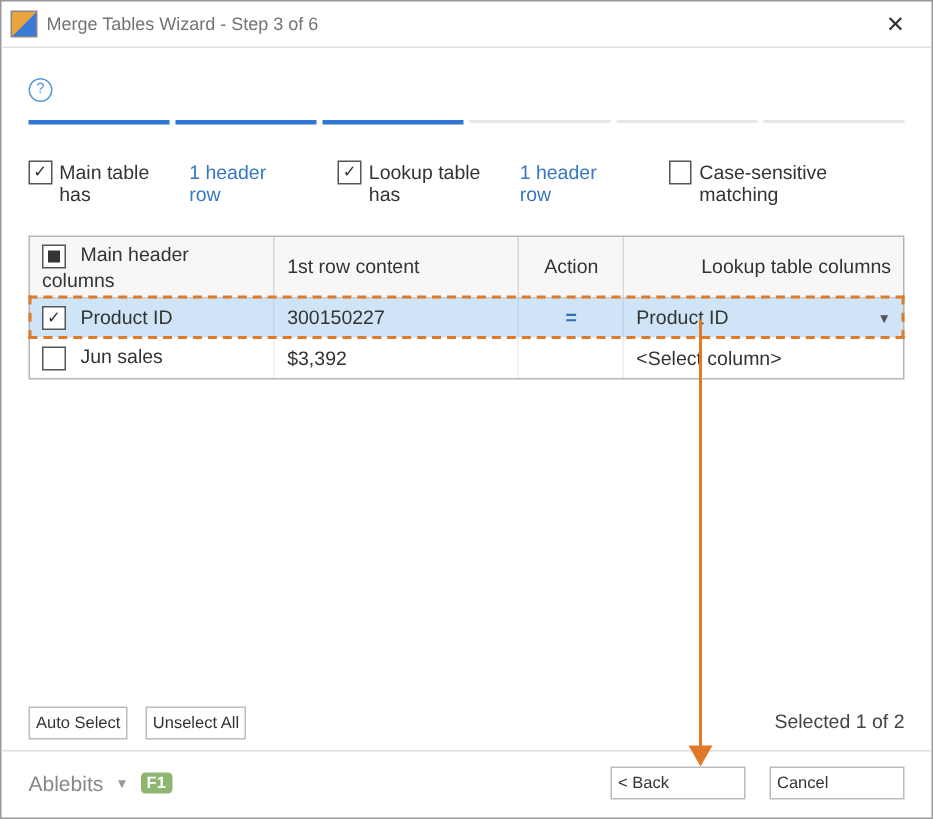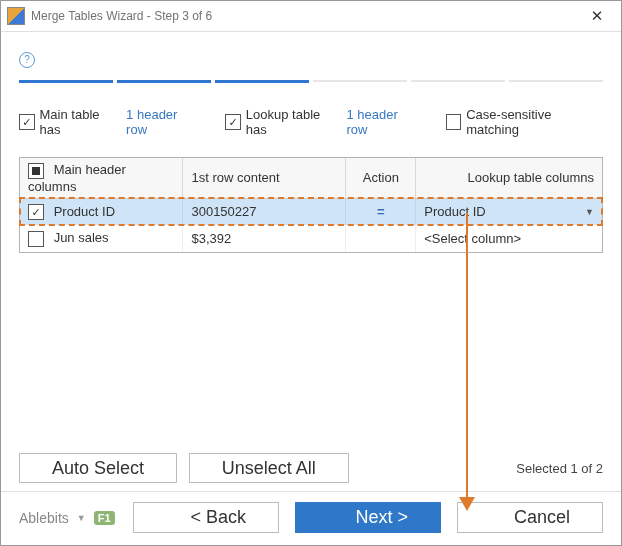--- a/index.html
+++ b/index.html
@@ -99,21 +99,21 @@
   }
 
   .options-row {
     display: flex;
     align-items: center;
     gap: 26px;
     margin-bottom: 20px;
   }
   .opt {
     display: inline-flex;
-    align-items: center;
+    align-items: flex-start;
     gap: 5px;
     cursor: pointer;
   }
   .cb {
     width: 14px;
     height: 14px;
     border: 1px solid #555;
     display: inline-flex;
     align-items: center;
     justify-content: center;
@@ -218,25 +218,25 @@
   .lower {
     display: flex;
     align-items: center;
     justify-content: space-between;
     margin-top: auto;
     padding-top: 12px;
   }
   .btn {
     border: 1px solid #bcbcbc;
     background: #fff;
-    padding: 4px 32px;
-    font-size: 18px;
+    padding: 4px 4px;
+    font-size: 11px;
     cursor: pointer;
     min-width: 80px;
-    text-align: right;
+    text-align: left;
   }
   .btn + .btn { margin-left: 8px; }
   .status-right {
     color: #444;
   }
 
   .footer {
     border-top: 1px solid #e0e0e0;
     padding: 10px 18px 12px;
     display: flex;
@@ -373,20 +373,19 @@
   </div>
 
   <div class="footer">
     <div class="brand">
       <span>Ablebits</span>
       <span class="caret">▼</span>
       <span class="f1">F1</span>
     </div>
     <div class="nav-btns">
       <span class="btn">&lt; Back</span>
-      <span class="btn primary">Next &gt;</span>
       <span class="btn">Cancel</span>
     </div>
   </div>
 
   <div class="arrow"></div>
 
 </div>
 
 </body></html>

